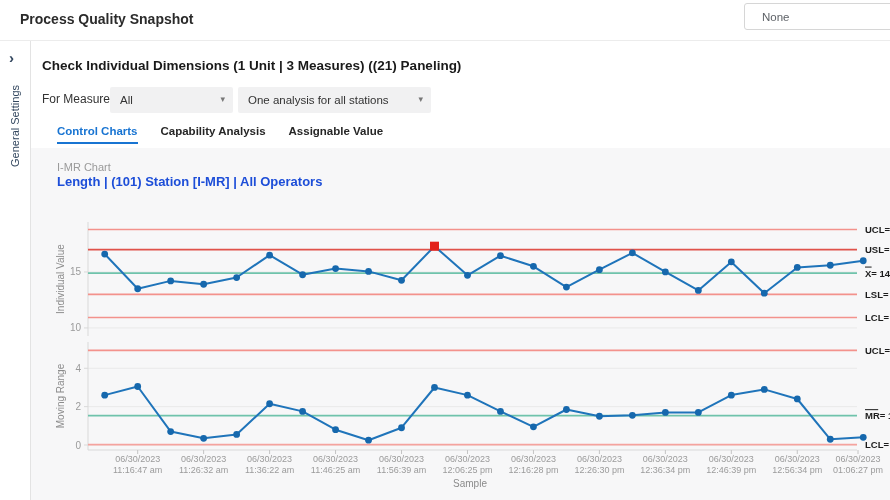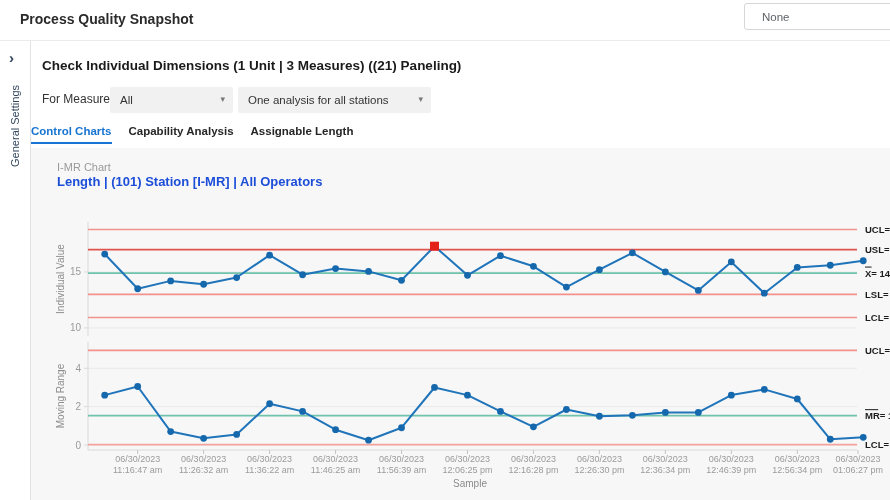--- a/index.html
+++ b/index.html
@@ -26,21 +26,21 @@
   .content-head { position:absolute; left:31px; top:41px; width:859px; height:107px; background:#fff; }
   .page-title { position:absolute; left:11px; top:17px; font-size:13.5px; font-weight:bold; color:#1a1a1a; }
   .measure-label { position:absolute; left:11px; top:51px; font-size:12px; color:#333; }
   .dropdown { position:absolute; top:46px; height:26px; background:#f1f1f2; border-radius:2px; cursor:pointer;padding-left:28px; }
   .dd-measure { left:79px; width:123px; }
   .dd-analysis { left:207px; width:193px;text-align:right; }
   .dropdown .dd-value { position:absolute; left:10px; top:7px; font-size:11.5px; color:#333; }
   .dropdown .dd-caret { position:absolute; right:8px; top:7px; font-size:9px; color:#777; }
 
   
-  .tabs { position:absolute; left:0; top:84px; display:flex; gap:17px; }
+  .tabs { position:absolute; left:26px; top:84px; display:flex; gap:23px; }
   .tab { font-size:11.5px; font-weight:bold; color:#262626; padding-bottom:5px; cursor:pointer; }
   .tab.active { color:#1874d2; border-bottom:2px solid #1874d2; }
 
   
   .panel { position:absolute; left:31px; top:148px; width:859px; height:352px; background:#f7f7f8; }
   .chart-kicker { position:absolute; left:26px; top:13px; font-size:11px; color:#9a9a9a; }
   .chart-title { position:absolute; left:26px; top:26px; font-size:13px; font-weight:bold; color:#1d4ed8; }
   svg text { font-family:"Liberation Sans", sans-serif; }
 </style>
 </head>
@@ -69,21 +69,21 @@
       <span class="dd-caret">▾</span>
     </div>
     <div class="dropdown dd-analysis">
       <span class="dd-value">One analysis for all stations</span>
       <span class="dd-caret">▾</span>
     </div>
 
     <div class="tabs">
       <div class="tab active">Control Charts</div>
       <div class="tab">Capability Analysis</div>
-      <div class="tab">Assignable Length</div>
+      <div class="tab">Assignable Value</div>
     </div>
   </div>
 
   <div class="panel">
     <div class="chart-kicker">I-MR Chart</div>
     <div class="chart-title">Length | (101) Station [I-MR] | All Operators</div>
     <svg id="chart-svg" width="859" height="352" viewBox="0 0 859 352">
         <line x1="57" y1="179.9371316306483" x2="826" y2="179.9371316306483" stroke="#e9e9e9" stroke-width="1"></line>
         <line x1="53" y1="179.9371316306483" x2="57" y2="179.9371316306483" stroke="#d9d9d9" stroke-width="1"></line>
         <text x="50" y="183.4371316306483" font-size="10" fill="#9b9b9b" text-anchor="end" font-weight="normal">10</text>

